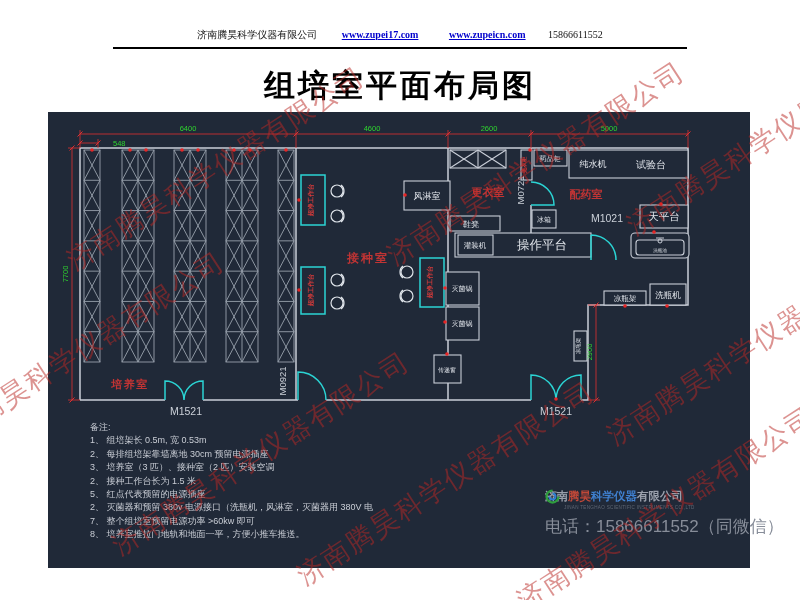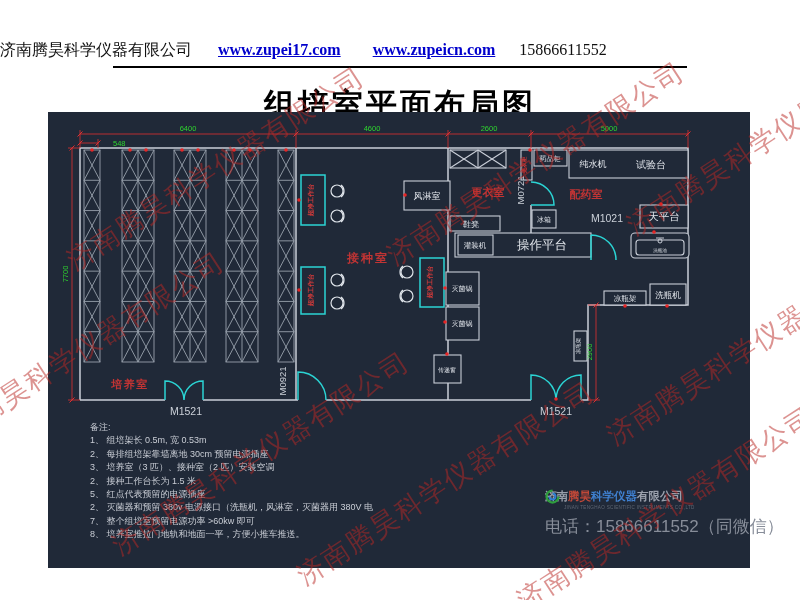--- a/index.html
+++ b/index.html
@@ -1,20 +1,20 @@
 <!DOCTYPE html>
 <html><head>
 <meta charset="utf-8">
 <style>
   html,body{margin:0;padding:0;background:#e9e9e9;}
   .page{position:relative;width:800px;height:600px;background:#ffffff;overflow:hidden;
         font-family:"Liberation Sans",sans-serif;}
   
-  .header-top{padding-top:40px;font-family:"Liberation Serif",serif;
-              font-size:16px;color:#101010;}
+  .header-top{text-align:center;padding-top:28px;font-family:"Liberation Serif",serif;
+              font-size:10px;color:#101010;}
   .header-top .company{margin-right:8px;}
   .header-top a{color:#0000cc;text-decoration:underline;font-weight:bold;margin:0 14px;cursor:pointer;}
   .header-top .phone{margin-left:6px;}
   .rule{width:574px;margin:5px auto 0;border-top:2px solid #000;}
   .title{margin:16px 0 0;text-align:center;font-size:31px;font-weight:bold;color:#000;
          font-family:"Liberation Serif",serif;letter-spacing:3px;}
   
   .cad{position:absolute;left:48px;top:112px;width:702px;height:456px;background:#202938;}
   .cad svg{position:absolute;left:0;top:0;}
   .notes{position:absolute;left:42px;top:309px;color:#c9cdd5;font-size:9px;line-height:13.4px;width:470px;}

